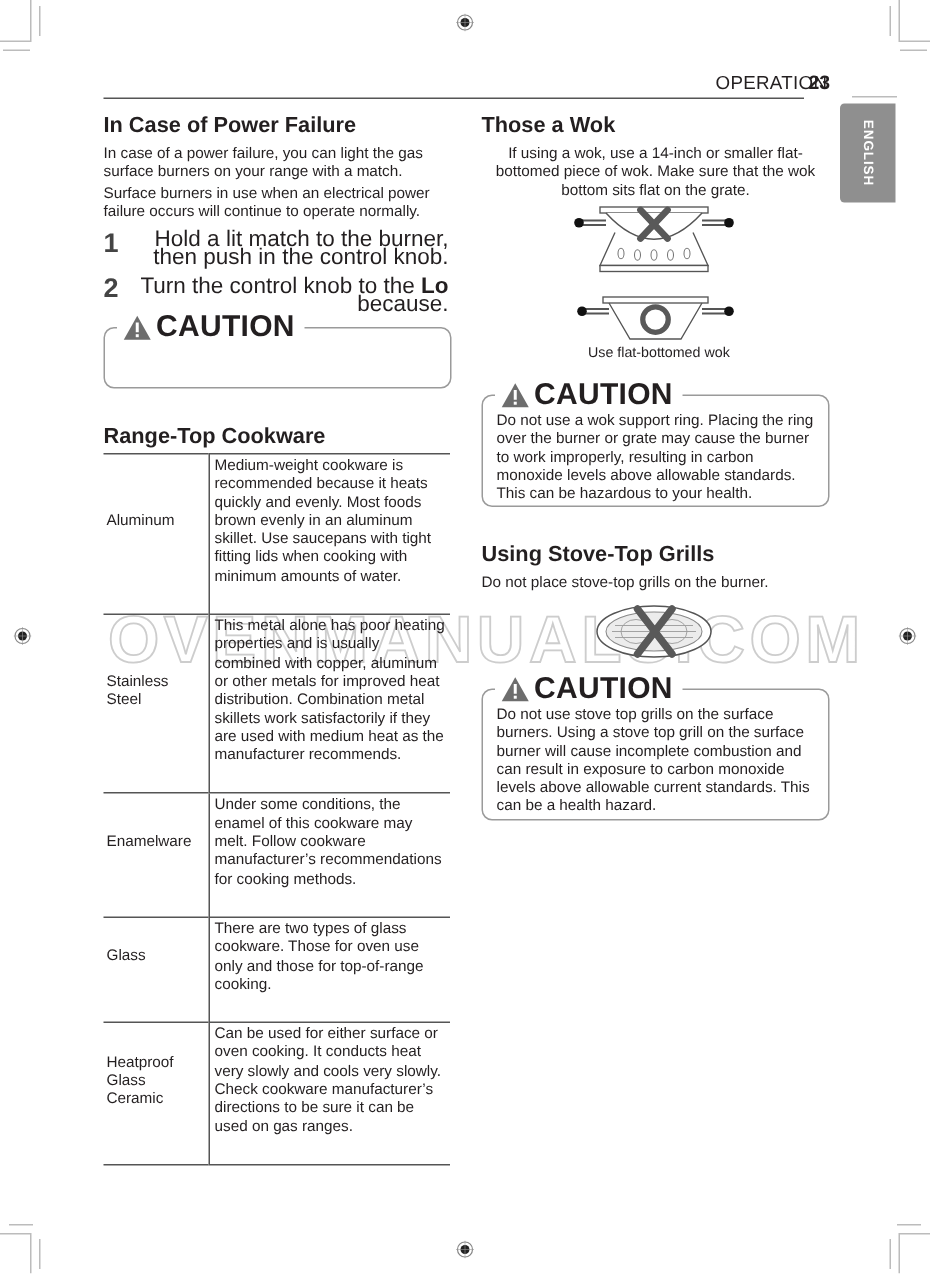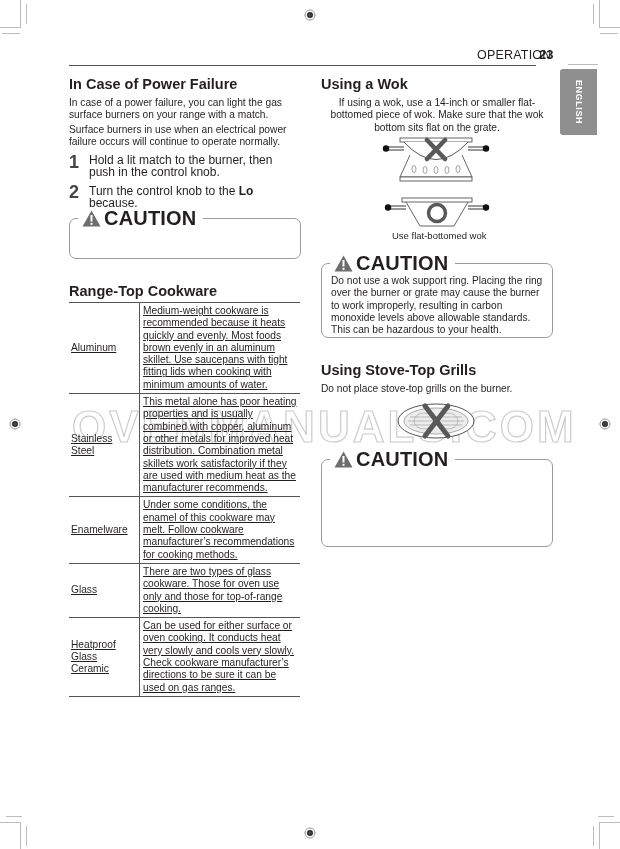--- a/index.html
+++ b/index.html
@@ -9,29 +9,29 @@
   .crop { position:absolute; background:#bcbcbc; }
   .reg { position:absolute; width:12px; height:12px; }
   .header-label { position:absolute; right:69px; top:48px; font-size:12.5px; color:#231f20; letter-spacing:0.2px; }
   .header-num { position:absolute; left:539px; top:47px; font-size:13px; font-weight:bold; }
   .header-rule { position:absolute; left:69px; top:65px; width:467px; height:1px; background:#555; }
   .tab { position:absolute; left:560px; top:69px; width:37px; height:66px; background:#8f8f8f; border-radius:3px 0 0 3px; }
   .tab span { position:absolute; left:50%; top:50%; transform:translate(-50%,-50%) rotate(90deg); color:#fff; font-size:9px; font-weight:bold; letter-spacing:0.6px; white-space:nowrap; }
   h2 { position:absolute; margin:0; font-size:14.5px; font-weight:bold; color:#231f20; }
   p.body { position:absolute; margin:0; font-size:10.2px; line-height:12.3px; color:#231f20; }
   .step-num { position:absolute; font-size:18px; font-weight:bold; color:#444; }
-  .step-text { position:absolute; margin:0; font-size:12px; line-height:12.3px; }
+  .step-text { position:absolute; margin:0; font-size:15px; line-height:12.3px;text-align:right; }
   .caution { position:absolute; border:1px solid #9a9a9a; border-radius:7px; background:#fff; }
   .caution-head { position:absolute; top:-12px; left:8px; background:#fff; padding:0 6px 0 4px; display:flex; align-items:center; gap:3px; }
   .caution-head .ttl { font-size:20px; font-weight:bold; color:#231f20; letter-spacing:0.2px; }
   .caution-body { position:absolute; left:9px; right:6px; top:11px; font-size:10.2px; line-height:12.3px; margin:0; }
   table.cw { position:absolute; left:69px; top:302px; width:231px; border-collapse:collapse; font-size:10.2px; line-height:12.3px; }
   table.cw tr { border-top:1.5px solid #555; }
   table.cw tr:last-child { border-bottom:1.5px solid #555; }
-  table.cw td { vertical-align:middle; padding:2px 2px 2px 3px;text-decoration:underline; }
+  table.cw td { vertical-align:middle; padding:2px 2px 18px 3px; }
   table.cw td.mat { width:66px; padding-left:2px; }
   table.cw td.desc { border-left:1.5px solid #555; padding-left:3px; }
   .watermark { position:absolute; left:72px; top:402px; font-size:44px; font-weight:bold; letter-spacing:3px;
                color:transparent; -webkit-text-stroke:1.2px #c8c8c8; white-space:nowrap; opacity:0.9; }
   .caption { position:absolute; font-size:9.5px; color:#231f20; }
 </style>
 </head>
 <body>
 
 <div class="crop" style="left:0;top:27px;width:20px;height:1px;"></div>
@@ -126,21 +126,21 @@
         <td class="mat">Glass</td>
         <td class="desc">There are two types of glass cookware. Those for oven use only and those for top-of-range cooking.</td>
       </tr>
     <tr style="height:75px;">
         <td class="mat">Heatproof Glass Ceramic</td>
         <td class="desc">Can be used for either surface or oven cooking. It conducts heat very slowly and cools very slowly. Check cookware manufacturer’s directions to be sure it can be used on gas ranges.</td>
       </tr>
   </tbody>
 </table>
 
-<h2 style="left:321px;top:76px;">Using a Wok</h2>
+<h2 style="left:321px;top:76px;">Those a Wok</h2>
 <p class="body" style="left:321px;top:97px;width:232px;text-align:center;">If using a wok, use a 14-inch or smaller flat-bottomed piece of wok. Make sure that the wok bottom sits flat on the grate.</p>
 
 <svg class="abs" style="left:382px;top:137px;" width="108" height="48" viewBox="0 0 108 48">
   <line x1="4" y1="10" x2="22" y2="10" stroke="#555" stroke-width="1.2"></line>
   <line x1="4" y1="13" x2="22" y2="13" stroke="#555" stroke-width="1.2"></line>
   <circle cx="4" cy="11.5" r="3.2" fill="#111"></circle>
   <line x1="86" y1="10" x2="104" y2="10" stroke="#555" stroke-width="1.2"></line>
   <line x1="86" y1="13" x2="104" y2="13" stroke="#555" stroke-width="1.2"></line>
   <circle cx="104" cy="11.5" r="3.2" fill="#111"></circle>
   <rect x="18" y="1" width="72" height="4" fill="#fff" stroke="#555" stroke-width="0.9"></rect>
@@ -204,13 +204,14 @@
 
 <div class="caution" style="left:321px;top:459px;width:230px;height:86px;">
   <div class="caution-head">
     <svg width="19" height="17" viewBox="0 0 19 17">
         <path d="M9.5 0.5 L18.5 16.5 L0.5 16.5 Z" fill="#6d6d6d"></path>
         <rect x="8.5" y="5" width="2" height="6.5" fill="#fff"></rect>
         <rect x="8.5" y="12.8" width="2" height="2" fill="#fff"></rect>
       </svg>
     <span class="ttl">CAUTION</span>
   </div>
+  <p class="caution-body">Do not use stove top grills on the surface burners. Using a stove top grill on the surface burner will cause incomplete combustion and can result in exposure to carbon monoxide levels above allowable current standards. This can be a health hazard.</p>
 </div>
 
 </body></html>

